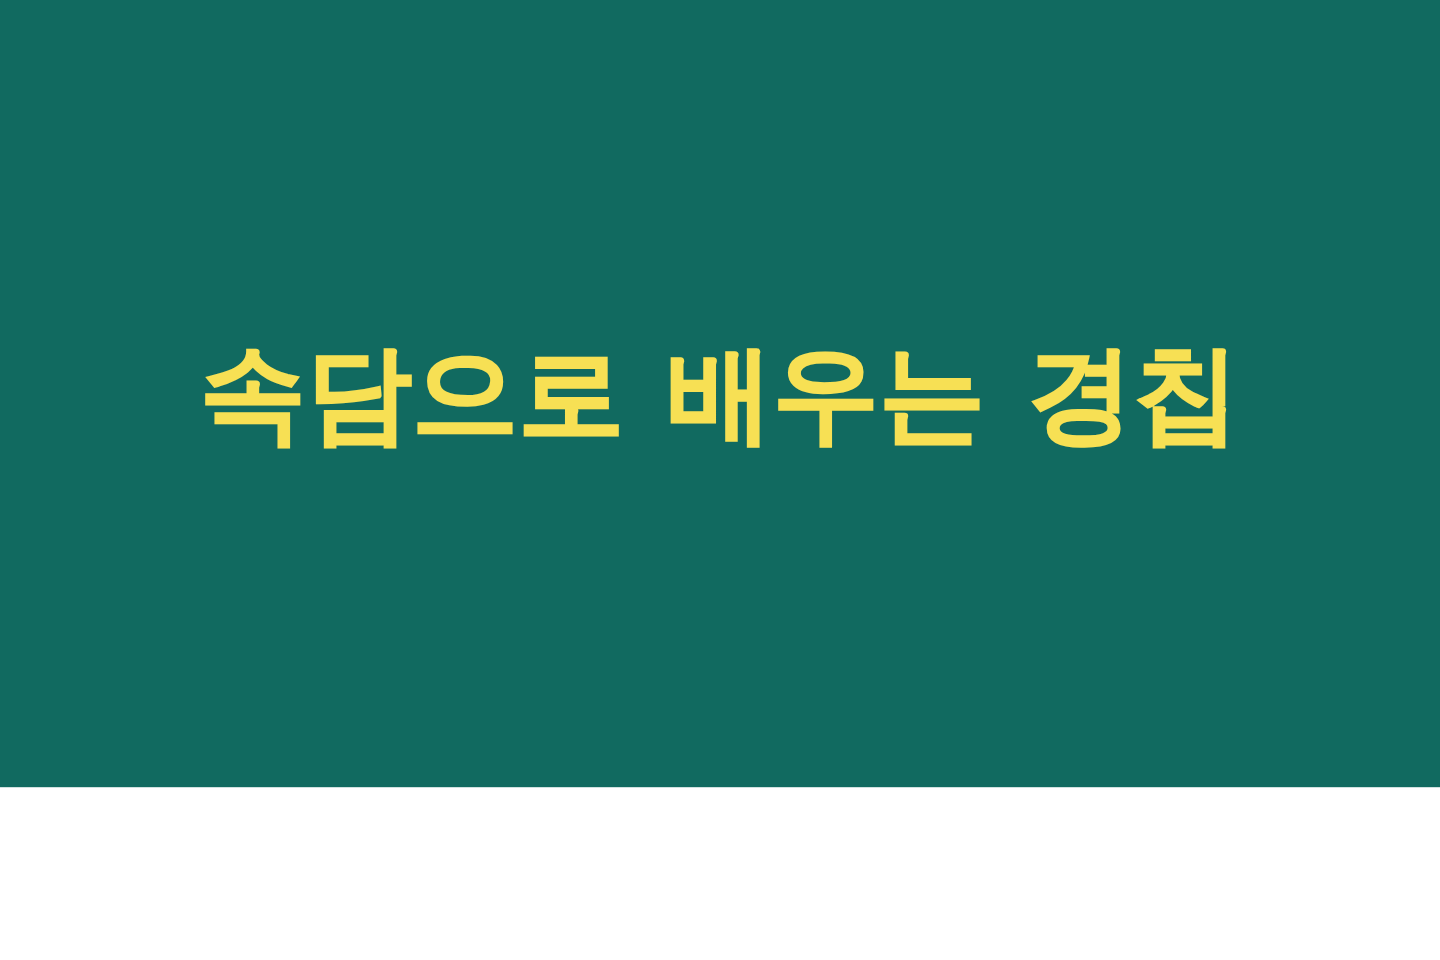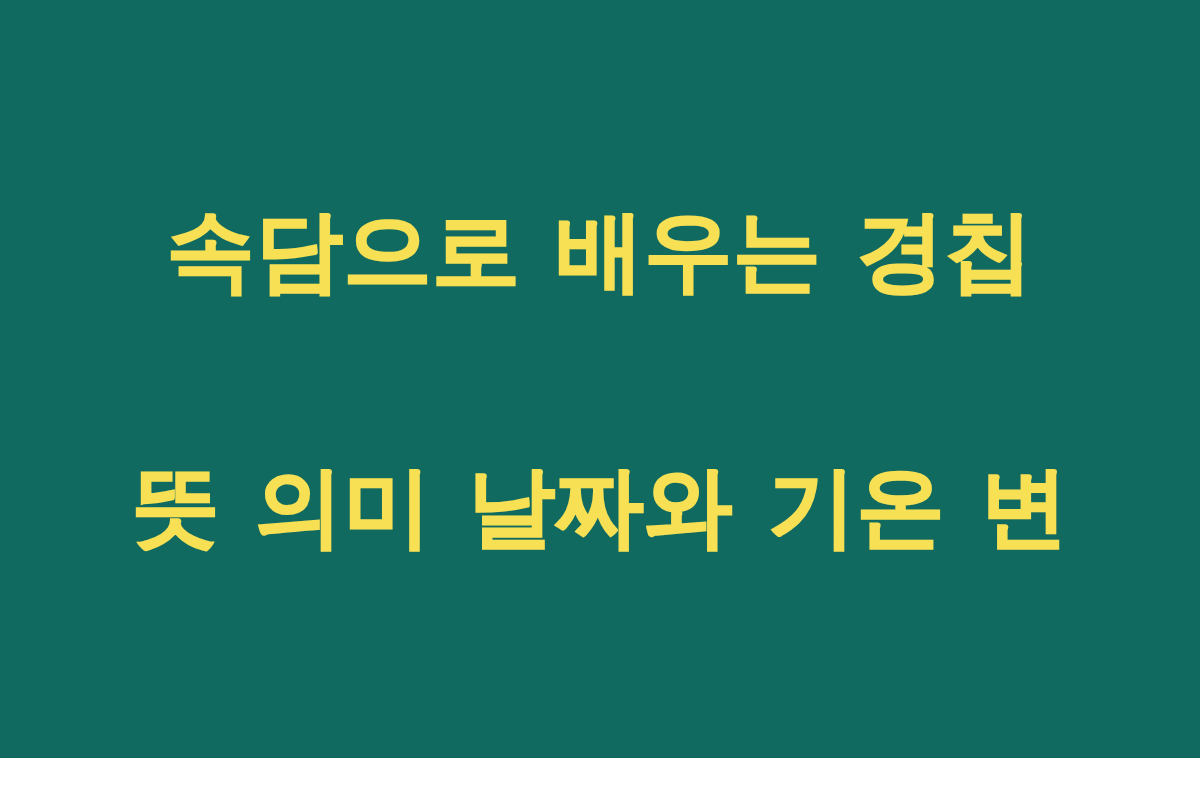--- a/index.html
+++ b/index.html
@@ -10,21 +10,21 @@
   body {
     width: 1200px;
     height: 800px;
     overflow: hidden;
     font-family: "Liberation Sans", sans-serif;
   }
 
   #banner {
     position: relative;
     width: 1200px;
-    height: 758px;
+    height: 656px;
     box-sizing: border-box;
     display: flex;
     align-items: center;
     justify-content: center;
     background: #116a60;
   }
 
   #headline {
     width: 1000px;
     margin: 0;
@@ -48,15 +48,14 @@
   .line {
     display: block;
   }
 </style>
 </head>
 <body>
 
 <div id="banner" style="background: rgb(17, 106, 96);">
   <h1 id="headline" style="color: rgb(247, 224, 84); -webkit-text-stroke: 1.6px rgb(247, 224, 84); text-align: center;">
     <span class="line">속담으로 배우는 경칩</span>
-    <span class="line">뜻 의미 날짜와 기온 변</span>
   </h1>
 </div>
 
 </body></html>

